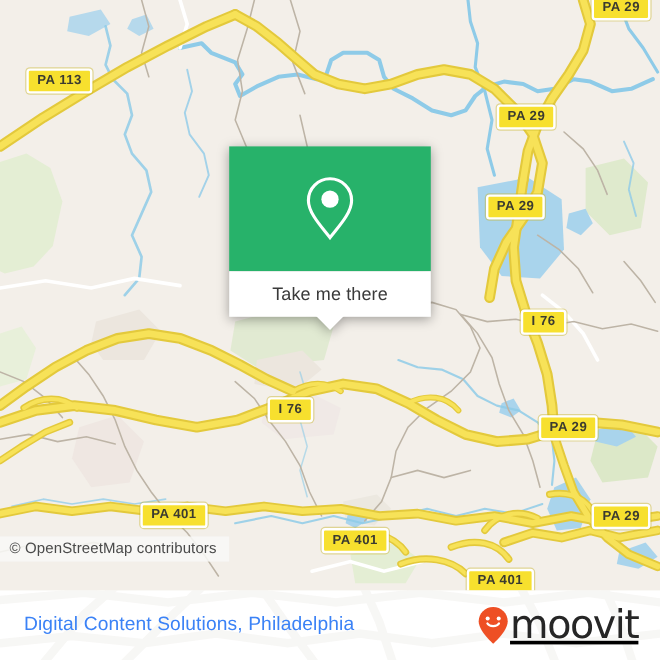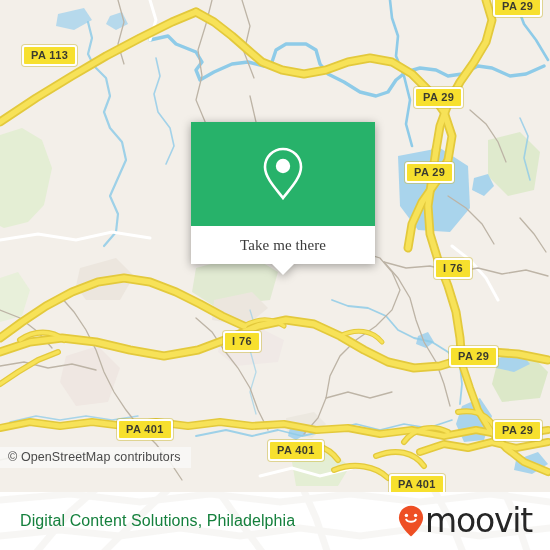--- a/index.html
+++ b/index.html
@@ -33,23 +33,22 @@
     line-height: 12px;
     white-space: nowrap;
     box-shadow: 0 0 0 1px rgba(200,180,40,0.45);
     text-align: center;
   }
 
   
   #popup-card {
     position: absolute;
     left: 191px; top: 122px;
-    width: 184px;
+    width: 168px;
     filter: drop-shadow(0 2px 5px rgba(0,0,0,0.35));
-    font-family: Liberation Serif, serif;
   }
   #popup-green {
     background: #27b26a;
     height: 104px;
     display: flex; align-items: center; justify-content: center;
   }
   #popup-pin-icon { width: 46px; height: 58px; display: block; }
   #popup-label-bar {
     background: #ffffff;
     height: 38px;
@@ -81,27 +80,27 @@
   #footer {
     position: absolute; left: 0; top: 492px;
     width: 550px; height: 58px;
     background: #ffffff;
     overflow: hidden;
   }
   #footer-watermark { position: absolute; left:0; top:-10px; opacity: 0.40; }
   #footer-title {
     position: absolute; left: 20px; top: 50%;
     transform: translateY(-50%);
-    font-size: 16px; color: #15803d;
+    font-size: 16px; color: #3b82f6;
     white-space: nowrap; letter-spacing: 0.1px;
   }
   #footer-logo {
     position: absolute; right: 18px; top: 50%;
     transform: translateY(-50%);
-    display: flex; align-items: flex-start; gap: 1px;
+    display: flex; align-items: flex-start; gap: 1px; text-decoration: underline;
   }
   #moovit-pin { width: 26px; height: 32px; display:block; }
   #moovit-wordmark {
     font-size: 33px; line-height: 32px;
     color: #262626; letter-spacing: -1.2px;
     font-family: "DejaVu Sans", sans-serif;
   }
 </style>
 </head>
 <body>
@@ -236,21 +235,21 @@
           <path d="M334,470 C354,462 376,466 388,478" stroke-width="3.4"></path>
           <path d="M20,340 C34,330 52,330 64,340" stroke-width="3.4"></path>
           <path d="M0,384 L18,372 L38,360 L58,352" stroke-width="3.4"></path>
           <path d="M340,336 C356,328 372,330 382,342" stroke-width="3"></path>
           <path d="M244,326 C258,318 272,318 284,326" stroke-width="3"></path>
         </g>
       </g>
     </svg>
 
     <div id="shield-layer">
-        <div class="shield" style="left: 22px; top: 45px;">PA 113</div>
+        <div class="shield" style="left: 22px; top: 57px;">PA 113</div>
         <div class="shield" style="left: 493px; top: -4px;">PA 29</div>
         <div class="shield" style="left: 414px; top: 87px;">PA 29</div>
         <div class="shield" style="left: 405px; top: 162px;">PA 29</div>
         <div class="shield" style="left: 434px; top: 258px;">I 76</div>
         <div class="shield" style="left: 223px; top: 331px;">I 76</div>
         <div class="shield" style="left: 449px; top: 346px;">PA 29</div>
         <div class="shield" style="left: 493px; top: 420px;">PA 29</div>
         <div class="shield" style="left: 117px; top: 419px;">PA 401</div>
         <div class="shield" style="left: 268px; top: 440px;">PA 401</div>
         <div class="shield" style="left: 389px; top: 474px;">PA 401</div>

